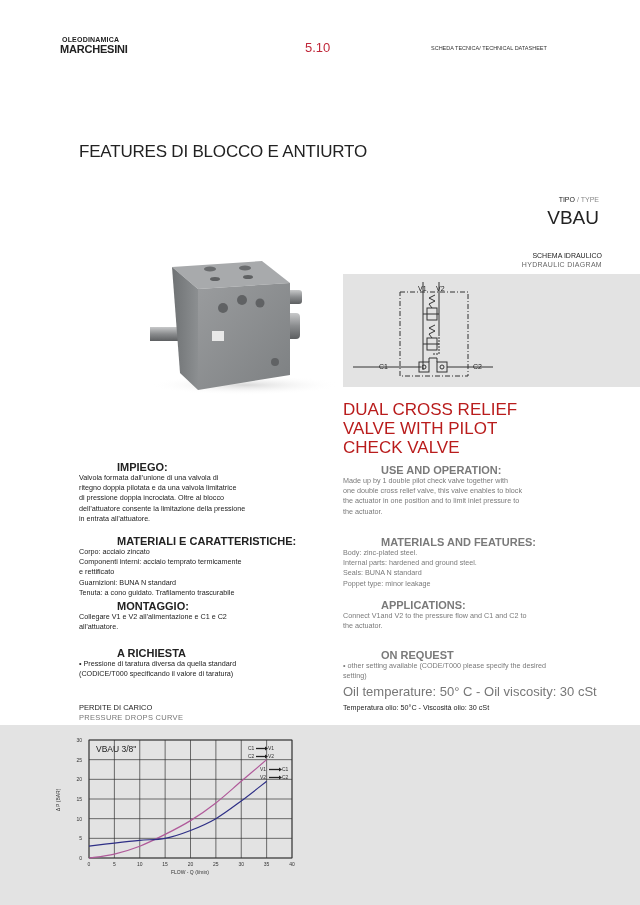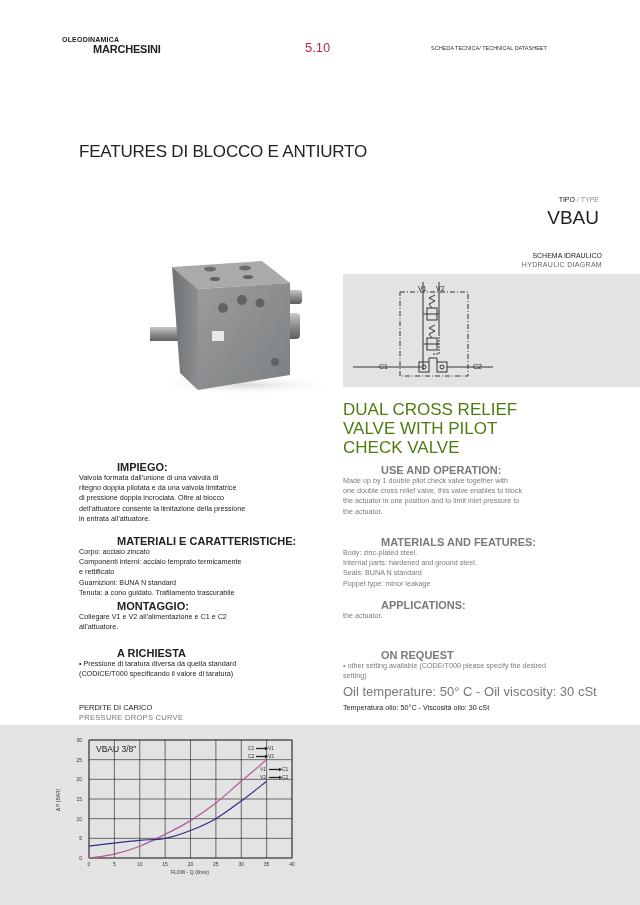--- a/index.html
+++ b/index.html
@@ -1,31 +1,31 @@
 <!DOCTYPE html>
 <html><head>
 <meta charset="utf-8">
 <style>
   html, body { margin:0; padding:0; }
   body { width:640px; height:905px; position:relative; background:#ffffff; overflow:hidden;
          font-family:"DejaVu Sans", sans-serif; color:#222; }
   .abs { position:absolute; }
   .logo-top { left:62px; top:36px; font-size:7px; font-weight:bold; letter-spacing:0.2px; color:#222; font-family:"Liberation Sans", sans-serif; }
-  .logo-main { left:60px; top:43px; font-size:11px; font-weight:bold; color:#222; font-family:"Liberation Sans", sans-serif; letter-spacing:-0.2px;margin-left:33px; }
+  .logo-main { left:60px; top:43px; font-size:11px; font-weight:bold; color:#222; font-family:"Liberation Sans", sans-serif; letter-spacing:-0.2px; }
   .page-num { left:305px; top:40px; font-size:13px; color:#c0283a; font-family:"Liberation Sans", sans-serif; }
   .datasheet { left:431px; top:45px; font-size:5.5px; color:#333; font-family:"Liberation Sans", sans-serif; }
   .main-title { left:79px; top:142px; font-size:17px; color:#222; font-family:"Liberation Sans", sans-serif; letter-spacing:-0.2px; }
   .tipo { right:41px; top:196px; font-size:7px; color:#222; text-align:right; font-family:"Liberation Sans", sans-serif; }
   .tipo .sep { color:#888; }
   .model { right:41px; top:207px; font-size:19px; color:#222; font-family:"Liberation Sans", sans-serif; text-align:right; }
   .schema-it { right:38px; top:252px; font-size:7px; color:#222; text-align:right; font-family:"Liberation Sans", sans-serif; }
   .schema-en { right:38px; top:261px; font-size:7px; color:#666; text-align:right; font-family:"Liberation Sans", sans-serif; letter-spacing:0.3px;}
   .hyd-box { left:343px; top:274px; width:297px; height:113px; background:#e3e3e3; }
   .product-img { left:150px; top:255px; width:190px; height:140px; }
-  .en-title { left:343px; top:400px; font-size:17px; line-height:19px; color:#4d7c0f; font-family:"Liberation Sans", sans-serif; }
+  .en-title { left:343px; top:400px; font-size:17px; line-height:19px; color:#b91c1c; font-family:"Liberation Sans", sans-serif; }
   .sec-h { font-weight:bold; font-size:11px; font-family:"Liberation Sans", sans-serif;padding-left:38px; }
   .txt { font-size:7.2px; line-height:10.2px; font-family:"Liberation Sans", sans-serif; }
   .it-col { left:79px; width:220px; color:#222; }
   .en-col { left:343px; width:260px; color:#7a7a7a; }
   .en-col .sec-h { color:#7a7a7a; }
   .cond-it { left:343px; top:703px; font-size:7.2px; color:#222; font-family:"Liberation Sans", sans-serif; }
   .cond-en { left:343px; top:684px; font-size:13px; color:#777; font-family:"Liberation Sans", sans-serif; }
   .chart-it { left:79px; top:703px; font-size:7.5px; color:#222; font-family:"Liberation Sans", sans-serif; }
   .chart-en { left:79px; top:713px; font-size:7.5px; color:#777; font-family:"Liberation Sans", sans-serif; letter-spacing:0.3px; }
   .band { left:0; top:725px; width:640px; height:180px; background:#e3e3e3; }
@@ -181,20 +181,21 @@
   <div class="txt">
     <div>Body: zinc-plated steel.</div>
     <div>Internal parts: hardened and ground steel.</div>
     <div>Seals: BUNA N standard</div>
     <div>Poppet type: minor leakage</div>
   </div>
 </div>
 <div class="abs en-col" style="top:599px;">
   <div class="sec-h">APPLICATIONS:</div>
   <div class="txt">
+    <div>Connect V1and V2 to the pressure flow and C1 and C2 to</div>
     <div>the actuator.</div>
   </div>
 </div>
 <div class="abs en-col" style="top:649px;">
   <div class="sec-h">ON REQUEST</div>
   <div class="txt">
     <div>• other setting available (CODE/T000 please specify the desired</div>
     <div>setting)</div>
   </div>
 </div>

